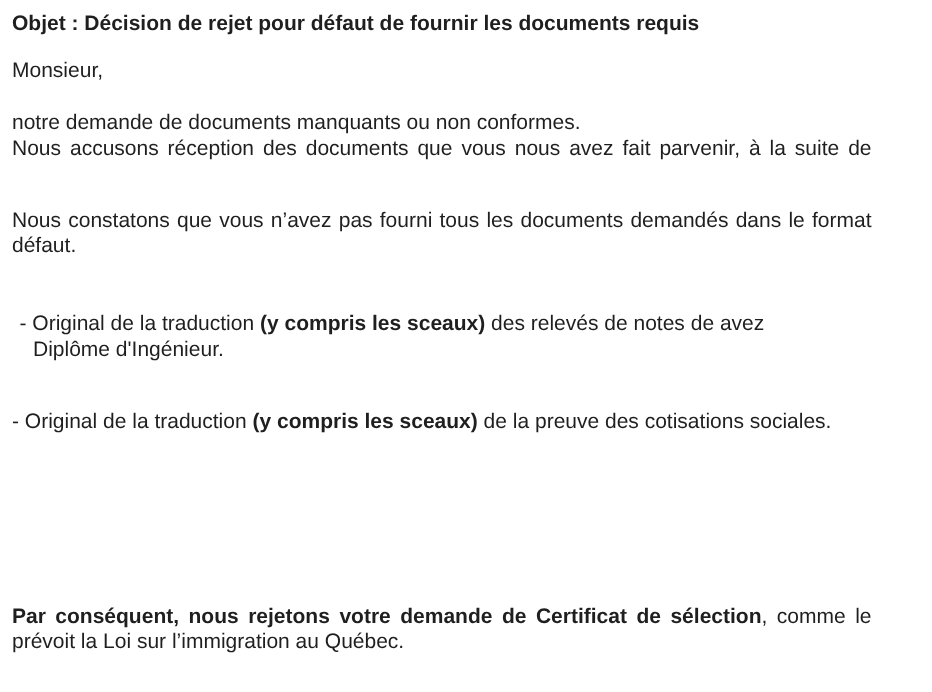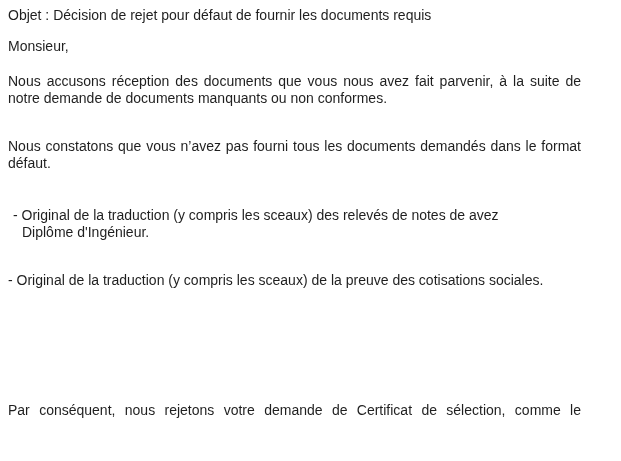--- a/index.html
+++ b/index.html
@@ -15,21 +15,21 @@
     font-size: 14px;
     line-height: 17px;
     color: #1f1f1f;
     -webkit-font-smoothing: antialiased;
   }
   .page {
     padding-top: 7px;
     padding-left: 8px;
     width: 573px;
   }
-  .b { font-weight: normal; }
+  .b { font-weight: bold; }
   .ln { display: block; }
   
   .stretch {
     text-align: justify;
     text-align-last: justify;
   }
   .subject   { margin-top: 0; }
   .salutation{ margin-top: 14px; }
   .p1        { margin-top: 18px; }
   .p2        { margin-top: 31px; }
@@ -42,34 +42,35 @@
 </head>
 <body>
 
 <div class="page">
 
   <div class="subject b">Objet : Décision de rejet pour défaut de fournir les documents requis</div>
 
   <div class="salutation">Monsieur,</div>
 
   <div class="p1">
+    <div class="ln">notre demande de documents manquants ou non conformes.</div>
     <div class="ln stretch">Nous accusons réception des documents que vous nous avez fait parvenir, à la suite de</div>
-    <div class="ln">notre demande de documents manquants ou non conformes.</div>
   </div>
 
   <div class="p2">
     <div class="ln stretch">Nous constatons que vous n’avez pas fourni tous les documents demandés dans le format</div>
     <div class="ln">défaut.</div>
   </div>
 
 
   <div class="item1">
     <div class="ln"><span>- Original de la traduction </span><span class="b">(y compris les sceaux)</span><span> des relevés de notes de avez</span></div>
     <div class="ln l2">Diplôme d'Ingénieur.</div>
   </div>
 
   <div class="item2"><span>- Original de la traduction </span><span class="b">(y compris les sceaux)</span><span> de la preuve des cotisations sociales.</span></div>
 
   <div class="closing">
     <div class="ln stretch"><span class="b">Par conséquent, nous rejetons votre demande de Certificat de sélection</span><span>, comme le</span></div>
+    <div class="ln">prévoit la Loi sur l’immigration au Québec.</div>
   </div>
 
 </div>
 
 </body></html>

